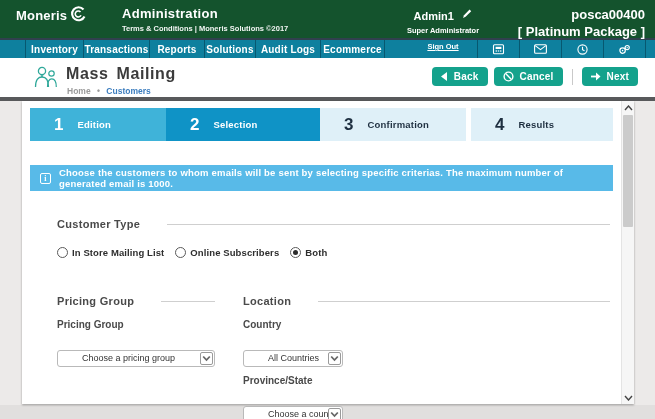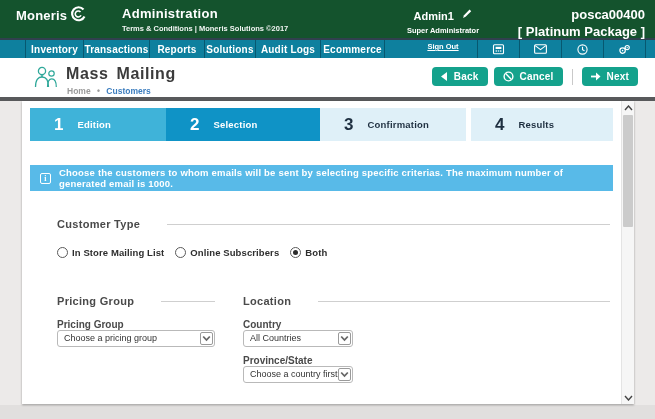--- a/index.html
+++ b/index.html
@@ -80,24 +80,24 @@
   .radios { display:flex; align-items:center; margin-top:17px; }
   .radio-item { display:flex; align-items:center; margin-right:11px; cursor:pointer; }
   .radio { width:11px; height:11px; border:1px solid #5A5A5A; border-radius:50%; background:#fff; margin-right:4px; position:relative; flex:0 0 auto; }
   .radio.checked::after { content:""; position:absolute; left:2px; top:2px; width:5px; height:5px; border-radius:50%; background:#2B2B2B; }
   .radio-lbl { font-size:9.5px; font-weight:bold; color:#2E2E2E; letter-spacing:.1px; }
 
   .cols { display:flex; margin-top:37px; }
   .col-left { width:158px; margin-right:28px; flex:0 0 auto; }
   .col-right { flex:1; }
   .fld-lbl { font-size:10px; font-weight:bold; color:#4A4A4A; margin-top:12px; }
-  .select { position:relative; height:17px; background:#fff; border:1px solid #B9B9B9; border-radius:3px; margin-top:0; font-size:9px; color:#333; line-height:15px; padding-left:6px; cursor:pointer; }
+  .select { position:relative; height:17px; background:#fff; border:1px solid #B9B9B9; border-radius:3px; margin-top:20px; font-size:9px; color:#333; line-height:15px; padding-left:24px; cursor:pointer; }
   .select .arrow-box { position:absolute; right:1px; top:1px; width:13px; height:13px; border:1px solid #9A9A9A; border-radius:2px; background:#fff; display:flex; align-items:center; justify-content:center; }
   .sel-w170 { width:158px; }
-  .sel-w110 { width:110px; }
+  .sel-w110 { width:100px; }
 
   .footer { height:14px; background:#E1DFDE; }
 </style>
 </head>
 <body>
 
 <div class="screen">
 
   <div class="hdr">
     <div class="brand">

